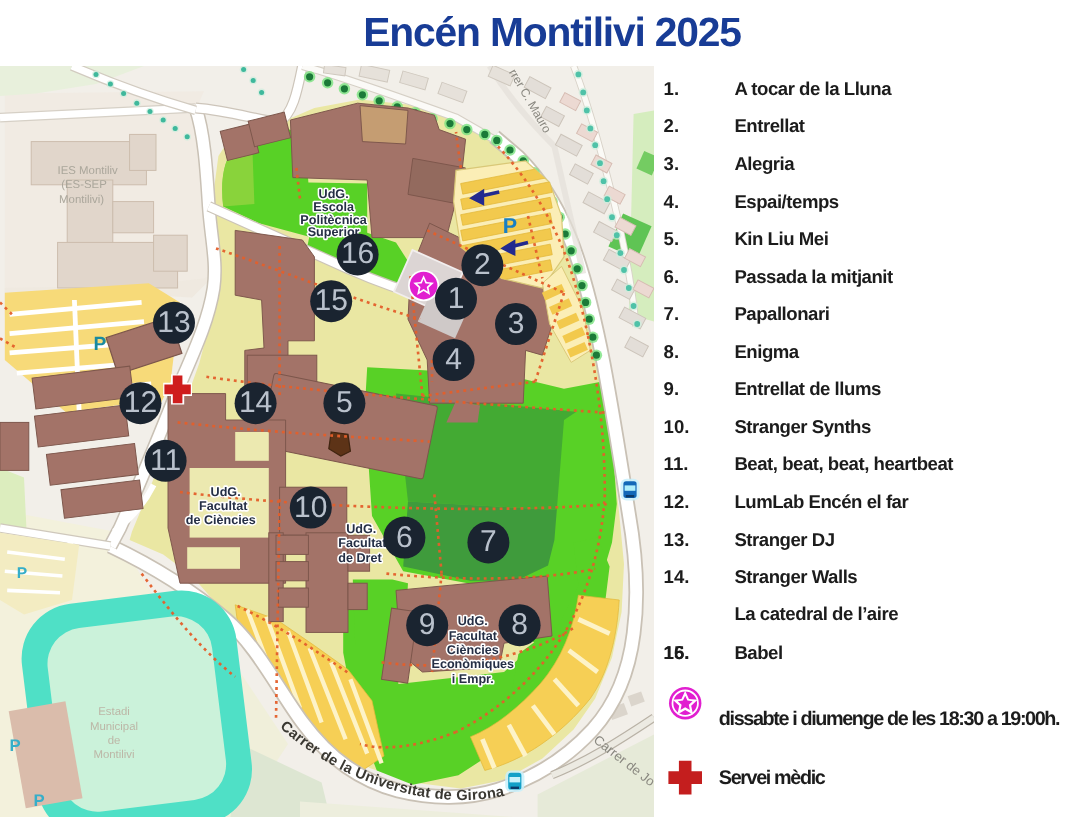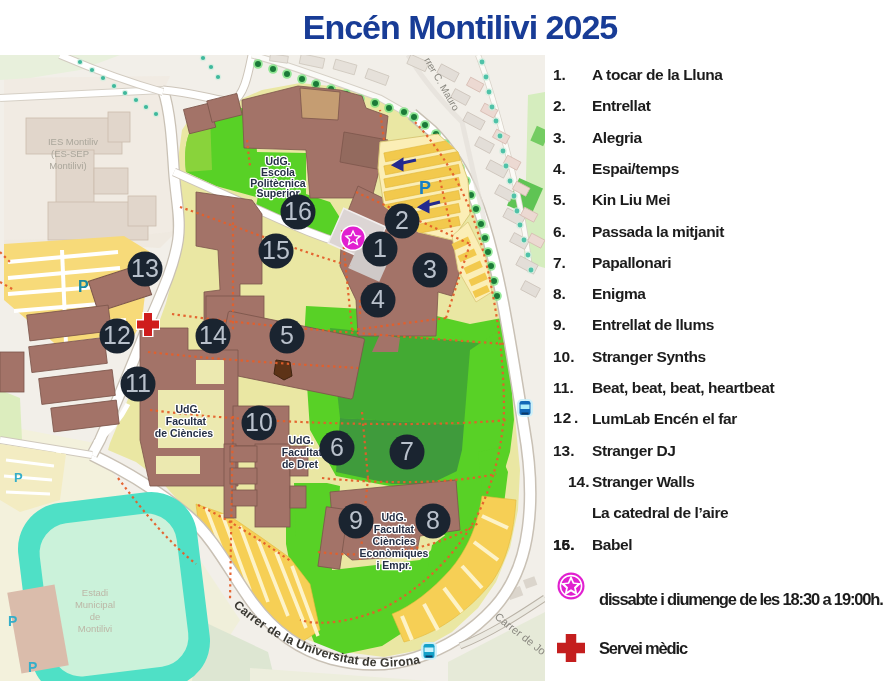--- a/index.html
+++ b/index.html
@@ -1,20 +1,20 @@
 <!DOCTYPE html>
 <html><head>
 <meta charset="utf-8">
 <style>
 html,body{margin:0;padding:0;background:#ffffff;width:891px;height:681px;overflow:hidden;
 font-family:"Liberation Sans",sans-serif;}
 #page{position:relative;width:797px;height:681px;}
 #title{position:absolute;left:0;top:8px;width:920px;text-align:center;color:#183c96;
 font-size:34px;font-weight:bold;letter-spacing:-1.0px;}
-.ln{position:absolute;font-weight:bold;color:#1c1c1c;font-size:15.5px;letter-spacing:-0.4px;white-space:nowrap;}
+.ln{position:absolute;font-weight:bold;color:#1c1c1c;font-size:15.5px;letter-spacing:-0.4px;white-space:nowrap;margin-left:20px;}
 .lnum{position:absolute;font-weight:bold;color:#1c1c1c;font-size:15.5px;}
 .bt{position:absolute;font-weight:bold;color:#1c1c1c;font-size:16.5px;letter-spacing:-1.15px;white-space:nowrap;}
 svg text{font-family:"Liberation Sans",sans-serif;}
 </style>
 </head>
 <body>
 <div id="page">
 
 <div id="title">Encén Montilivi 2025</div>
 
@@ -574,25 +574,25 @@
 <div class="lnum" style="left:553px;top:253.8px;">7.</div>
       <div class="ln" style="left:592px;top:253.8px;">Papallonari</div>
 <div class="lnum" style="left:553px;top:285.1px;">8.</div>
       <div class="ln" style="left:592px;top:285.1px;">Enigma</div>
 <div class="lnum" style="left:553px;top:316.4px;">9.</div>
       <div class="ln" style="left:592px;top:316.4px;">Entrellat de llums</div>
 <div class="lnum" style="left:553px;top:347.7px;">10.</div>
       <div class="ln" style="left:592px;top:347.7px;">Stranger Synths</div>
 <div class="lnum" style="left:553px;top:379.0px;">11.</div>
       <div class="ln" style="left:592px;top:379.0px;">Beat, beat, beat, heartbeat</div>
-<div class="lnum" style="left:553px;top:410.3px;font-family:Liberation Mono, monospace;">12.</div>
+<div class="lnum" style="left:553px;top:410.3px;">12.</div>
       <div class="ln" style="left:592px;top:410.3px;">LumLab Encén el far</div>
 <div class="lnum" style="left:553px;top:441.6px;">13.</div>
       <div class="ln" style="left:592px;top:441.6px;">Stranger DJ</div>
-<div class="lnum" style="left:568px;top:472.9px;">14.</div>
+<div class="lnum" style="left:553px;top:472.9px;">14.</div>
       <div class="ln" style="left:592px;top:472.9px;">Stranger Walls</div>
 <div class="lnum" style="left:553px;top:504.2px;margin-top:32px;">15.</div>
       <div class="ln" style="left:592px;top:504.2px;text-align:right;">La catedral de l’aire</div>
 <div class="lnum" style="left:553px;top:535.5px;">16.</div>
       <div class="ln" style="left:592px;top:535.5px;">Babel</div>
 </div>
 
 <svg style="position:absolute;left:556px;top:571px" width="32" height="32">
 <g transform="translate(15,15)">
 <circle r="13.5" fill="#e11fd0"></circle>

